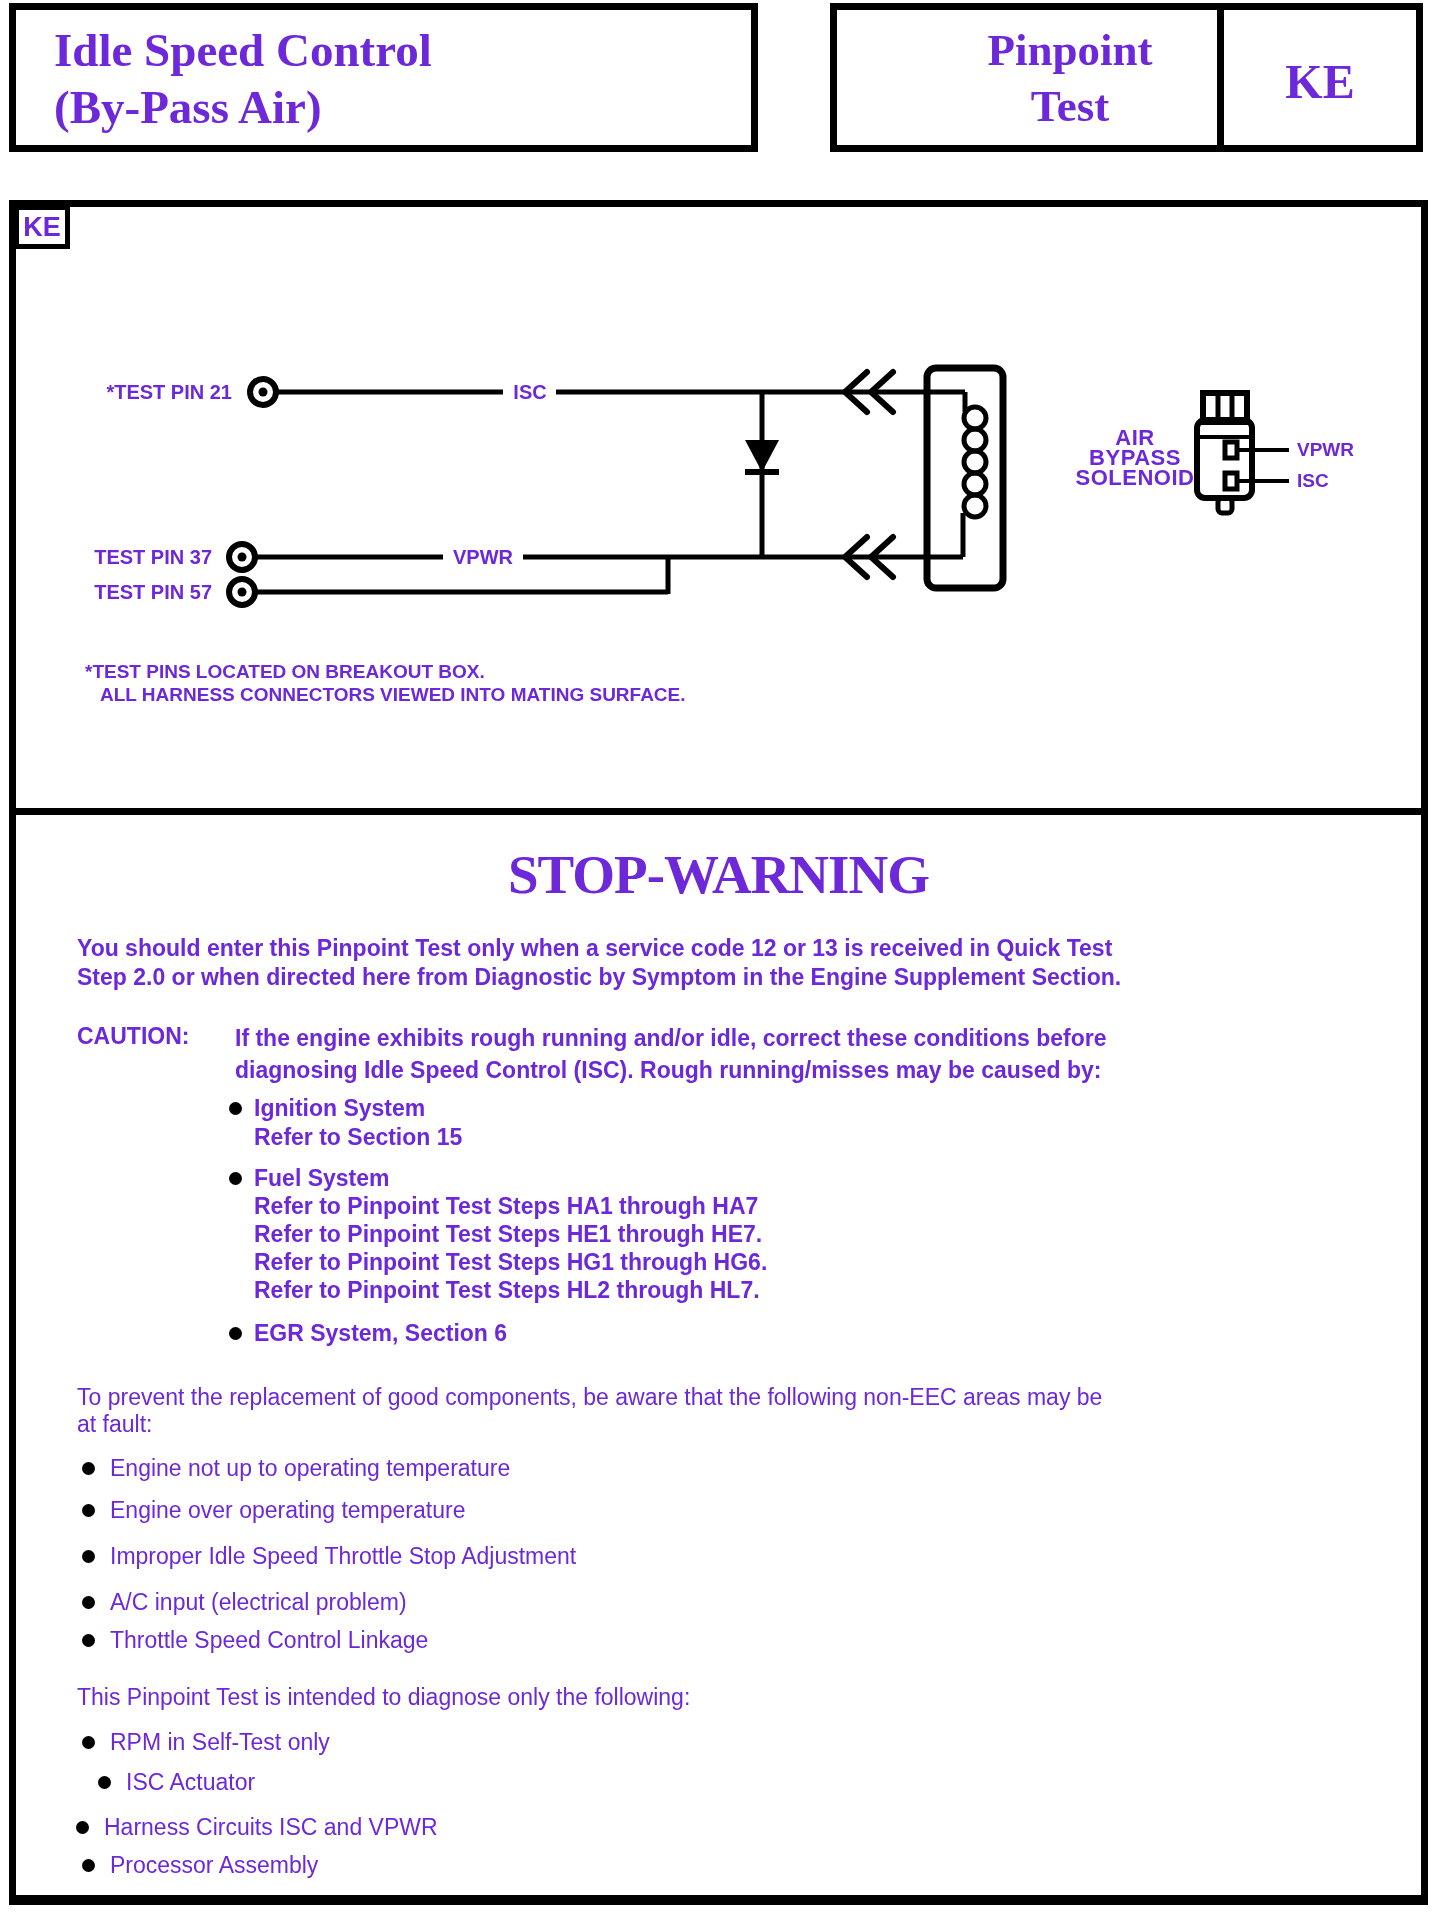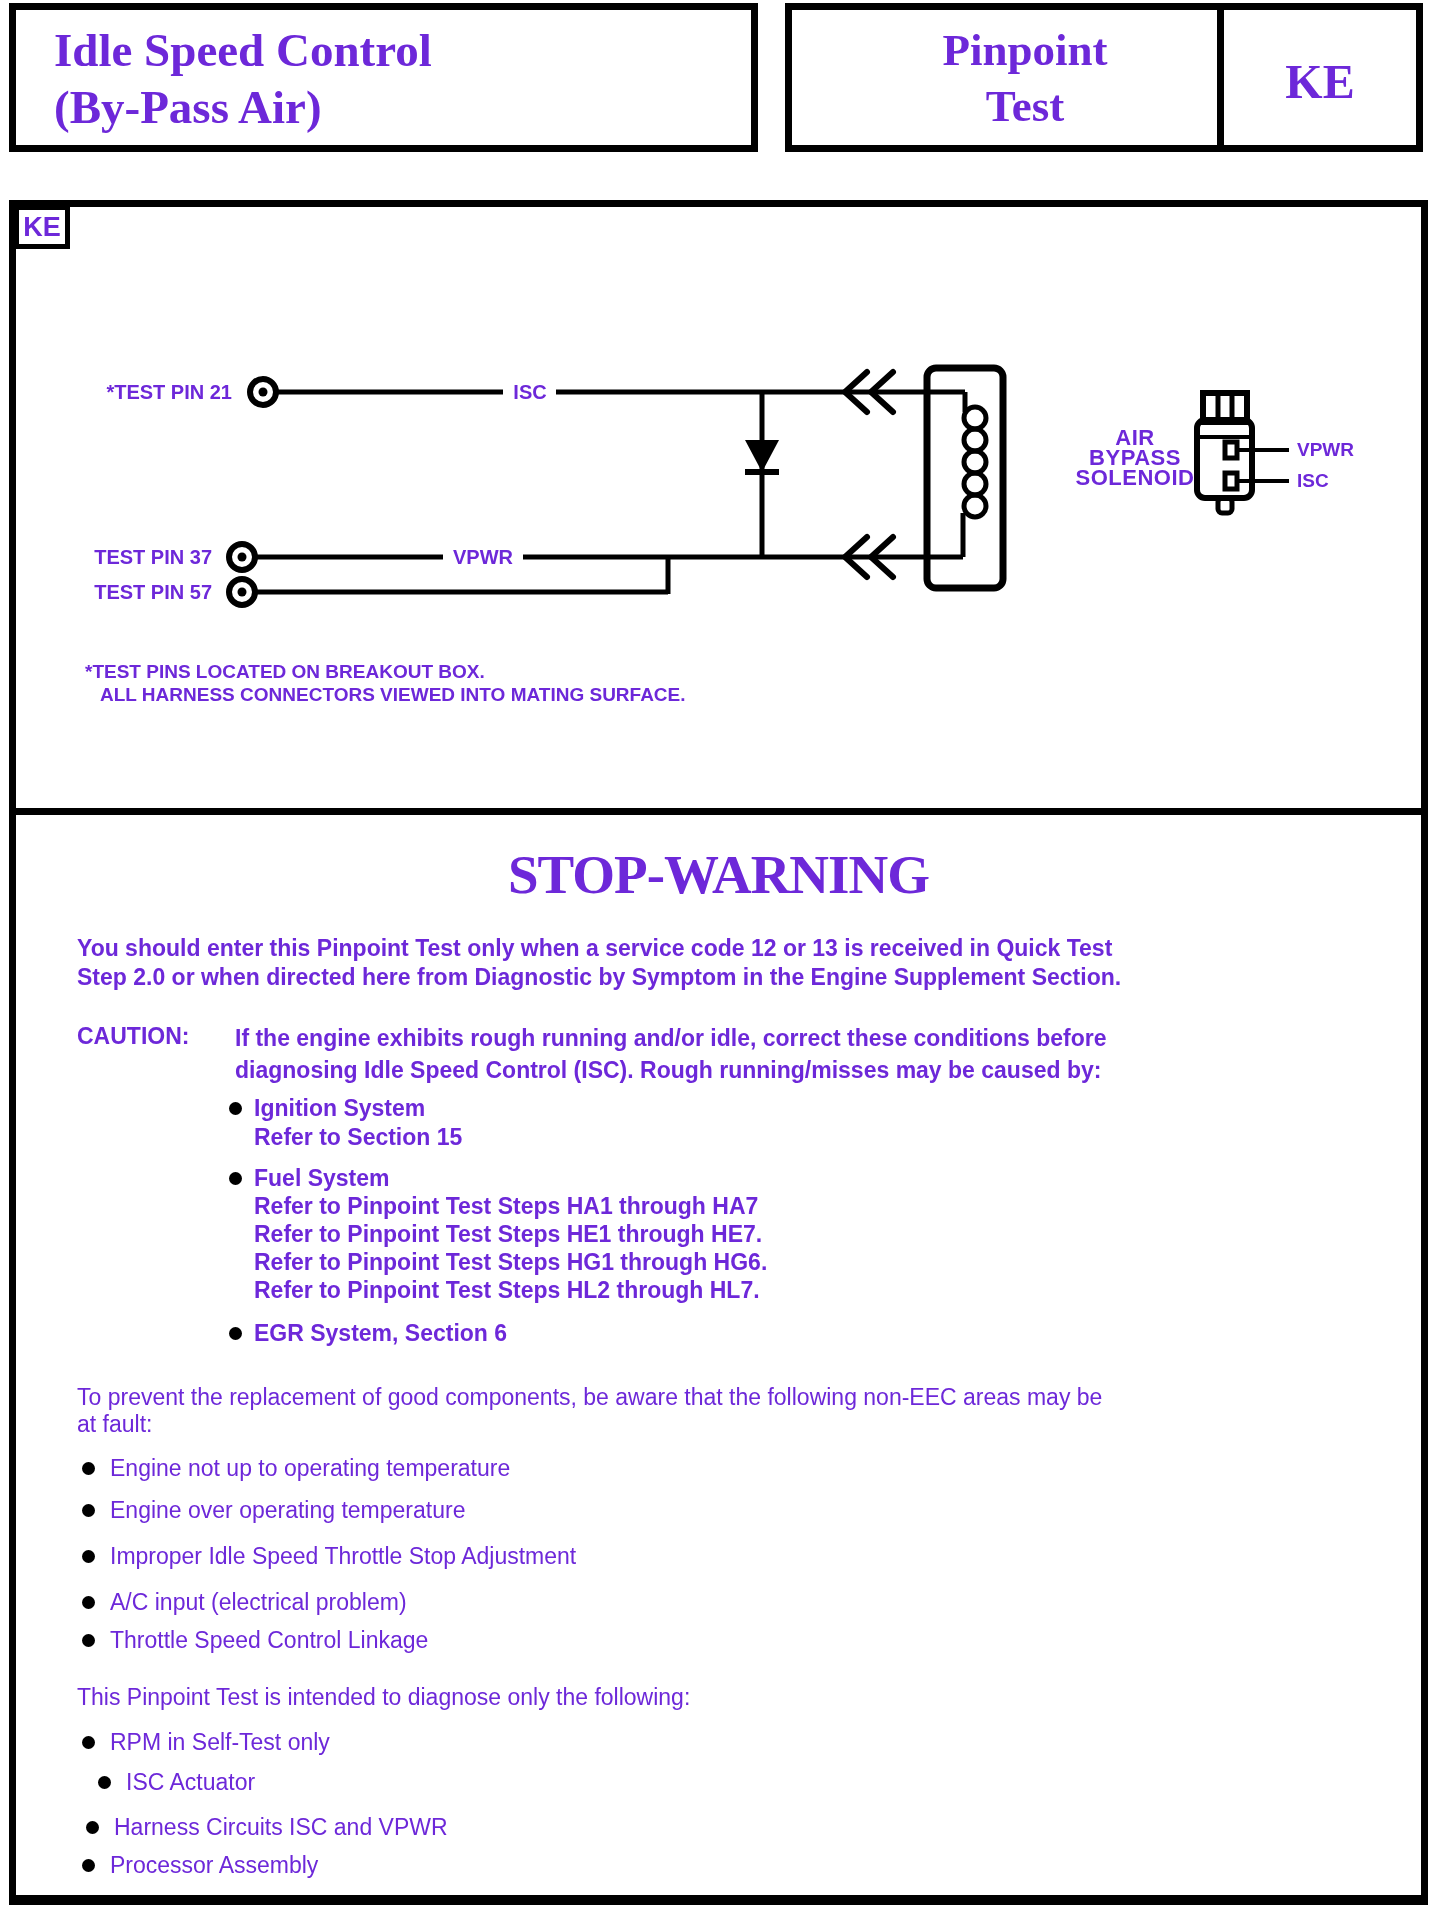--- a/index.html
+++ b/index.html
@@ -4,21 +4,21 @@
 <style>
   html,body{margin:0;padding:0;background:#e8e8e8;}
   .page{position:relative;width:1440px;height:1914px;background:#ffffff;
         font-family:"Liberation Sans",sans-serif;color:#6d28d9;overflow:hidden;}
 
   
   .hdr-box{position:absolute;top:3px;height:149px;border:7px solid #000;box-sizing:border-box;background:#fff;}
   .hdr-title{left:9px;width:749px;}
   .hdr-title .t{position:absolute;left:38px;top:12px;
     font-family:"Liberation Serif",serif;font-weight:bold;font-size:47px;line-height:57px;white-space:nowrap;}
-  .hdr-test{left:785px;width:480px;text-align:center;}
+  .hdr-test{left:830px;width:480px;text-align:center;}
   .hdr-test .t{position:absolute;left:0;right:0;top:12px;
     font-family:"Liberation Serif",serif;font-weight:bold;font-size:45px;line-height:56px;}
   .hdr-code{left:1217px;width:206px;}
   .hdr-code .t{position:absolute;left:0;right:0;top:44px;text-align:center;
     font-family:"Liberation Serif",serif;font-weight:bold;font-size:48px;}
 
   
   .diagram-box{position:absolute;left:9px;top:200px;width:1419px;height:615px;
     border:7px solid #000;box-sizing:border-box;background:#fff;}
   .ke-tag{position:absolute;left:-2px;top:-2px;width:56px;height:44px;border:5px solid #000;
@@ -214,21 +214,21 @@
     <div class="ln" style="left:61px;top:867px;">This Pinpoint Test is intended to diagnose only the following:</div>
 
     <div class="ln bullet-line" style="left:66px;top:912px;">
       <span class="dot sp15"></span>
       <span>RPM in Self-Test only</span>
     </div>
     <div class="ln bullet-line" style="left:82px;top:952px;">
       <span class="dot sp15"></span>
       <span>ISC Actuator</span>
     </div>
-    <div class="ln bullet-line" style="left:70px;top:997px;">
+    <div class="ln bullet-line" style="left:60px;top:997px;">
       <span class="dot sp15"></span>
       <span>Harness Circuits ISC and VPWR</span>
     </div>
     <div class="ln bullet-line" style="left:66px;top:1035px;">
       <span class="dot sp15"></span>
       <span>Processor Assembly</span>
     </div>
   </div>
 
 </div>

